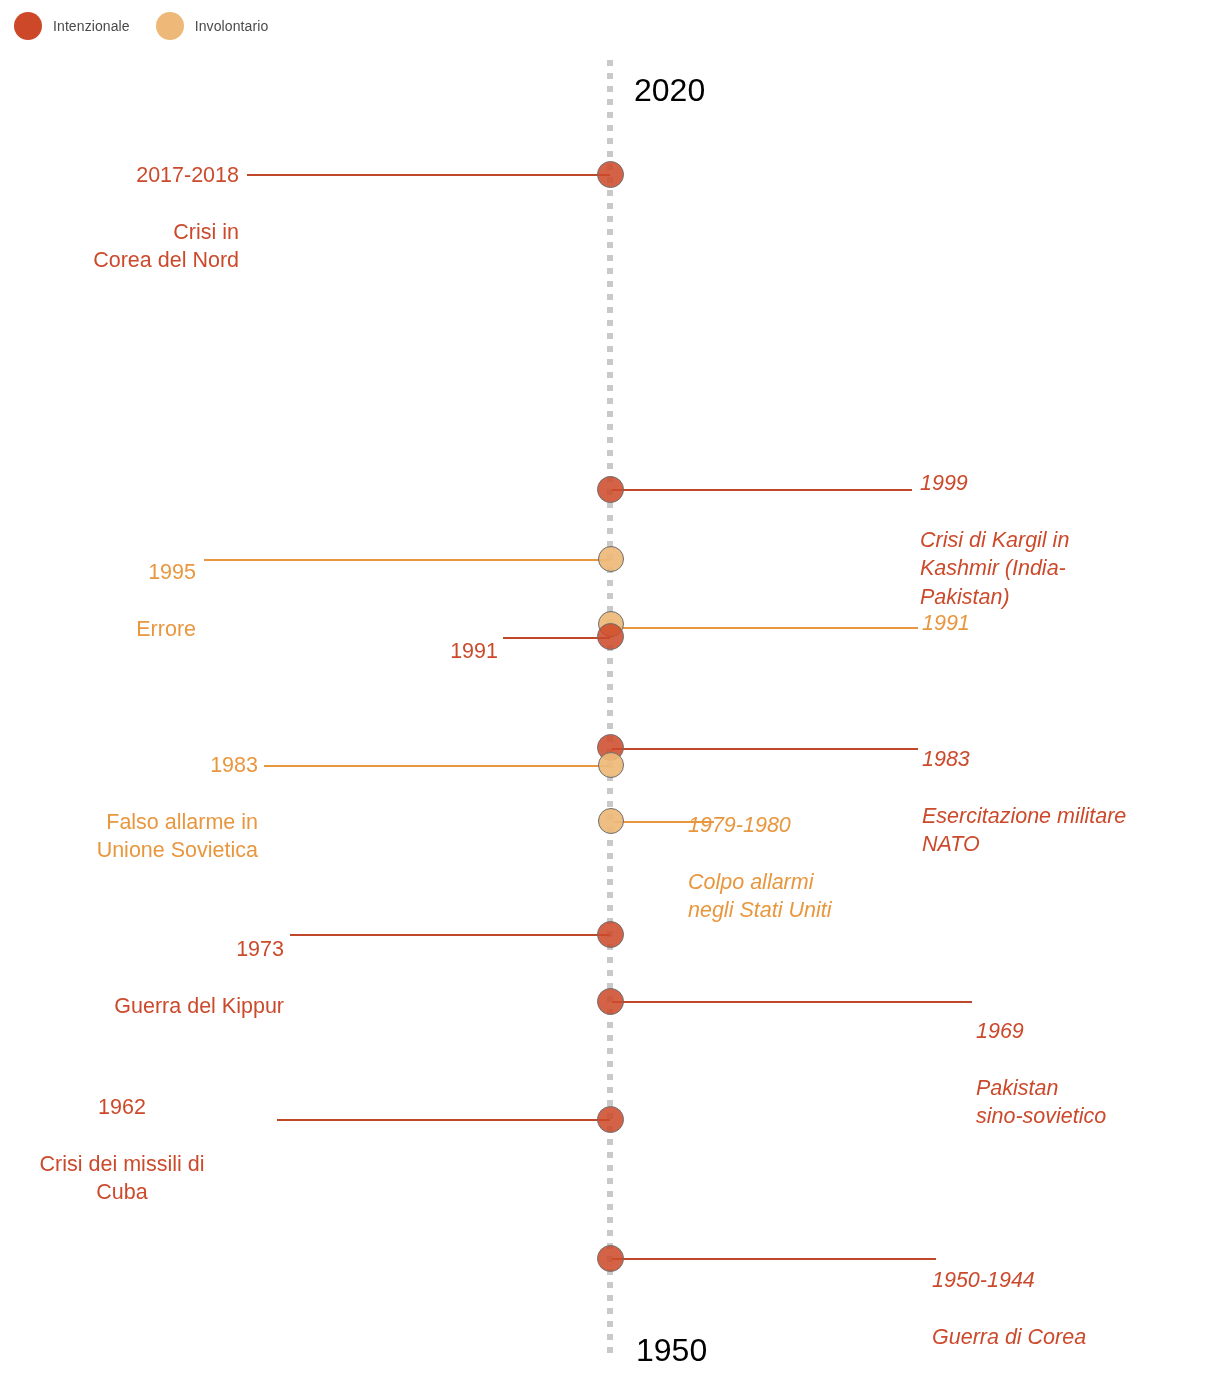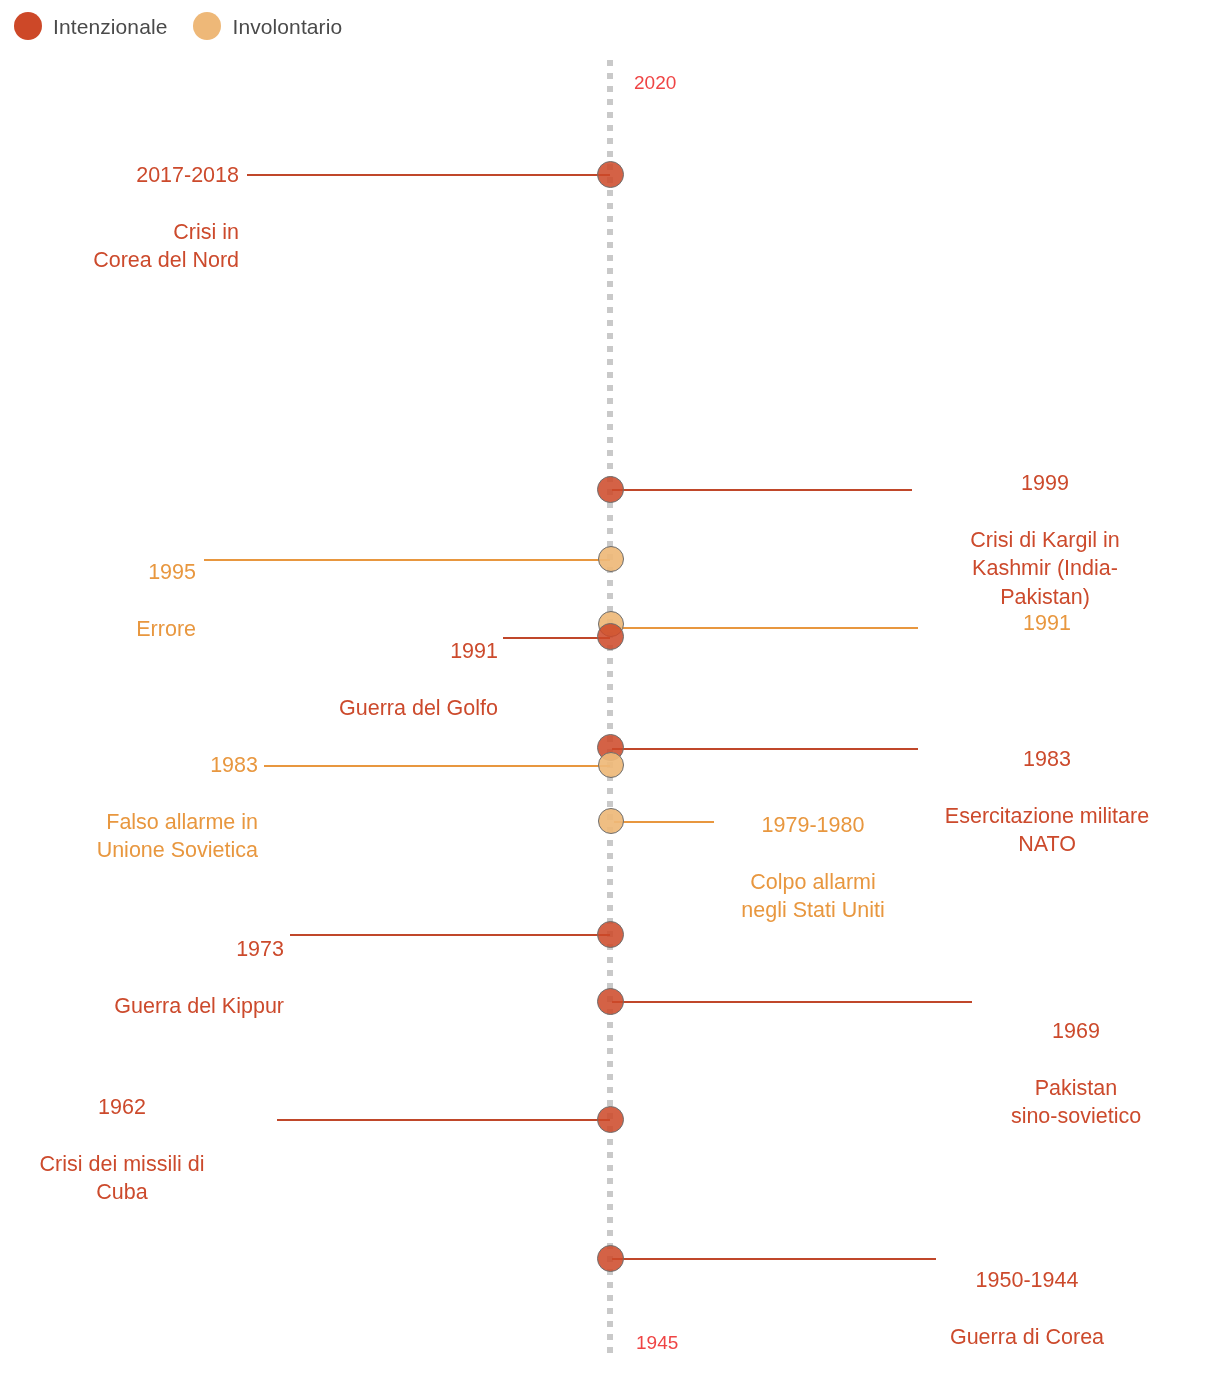--- a/index.html
+++ b/index.html
@@ -8,49 +8,49 @@
     background:#ffffff;
     font-family:"Liberation Sans","DejaVu Sans",sans-serif;
     overflow:hidden;
   }
   #stage{position:relative;width:1220px;height:1376px;}
 
   
   .legend{position:absolute;left:14px;top:12px;display:flex;align-items:center;gap:26px;}
   .legend-item{display:flex;align-items:center;gap:11px;}
   .legend-dot{width:28px;height:28px;border-radius:50%;display:block;}
-  .legend-label{font-size:21px;color:#4a4a4a;letter-spacing:.1px;line-height:1;}
+  .legend-label{font-size:14px;color:#4a4a4a;letter-spacing:.1px;line-height:1;}
 
   
   .axis{
     position:absolute;left:607px;top:60px;width:6px;height:1300px;
     background-image:linear-gradient(#c9c9c9 50%, rgba(255,255,255,0) 0%);
     background-size:6px 13px;background-repeat:repeat-y;
   }
   .axis-cap{
-    position:absolute;font-size:19px;color:#ef4444;white-space:nowrap;
+    position:absolute;font-size:32px;color:#000000;white-space:nowrap;
   }
 
   
   .conn{position:absolute;height:0;border-top:2.4px solid #c0472a;}
   .conn.soft{border-top-color:#e8973f;}
 
   
   .dot{
     position:absolute;border-radius:50%;
     border:1.6px solid #6e6e6e;
     box-sizing:border-box;
   }
   .dot.intent{background:rgba(205,72,40,.86);}
   .dot.unintent{background:rgba(238,184,120,.92);}
 
   
   .evt{position:absolute;font-size:21.5px;line-height:28.5px;white-space:pre-line;}
   .evt.left{text-align:right;}
-  .evt.right{text-align:center;}
+  .evt.right{font-style:italic;}
   .evt.intent{color:#cc4a2c;}
   .evt.unintent{color:#e8973f;}
   .evt .yr{display:block;}
   .evt .nm{display:block;}
 </style>
 </head>
 <body>
 
 <div id="stage">
 
@@ -60,21 +60,21 @@
       <span class="legend-label">Intenzionale</span>
     </div>
     <div class="legend-item">
       <span class="legend-dot" style="background:#eeb878"></span>
       <span class="legend-label">Involontario</span>
     </div>
   </div>
 
   <div class="axis"></div>
   <div class="axis-cap" style="left:634px;top:72px;">2020</div>
-  <div class="axis-cap" style="left:636px;top:1332px;">1945</div>
+  <div class="axis-cap" style="left:636px;top:1332px;">1950</div>
 
   <div class="conn" style="left:247px;top:174px;width:363px;"></div>
   <div class="dot intent" style="left:597px;top:161px;width:27px;height:27px;"></div>
   <div class="evt left intent" style="right:981px;top:132px;width:300px;">
     <span class="yr">2017-2018</span>
     <span class="nm">Crisi in
 Corea del Nord</span>
   </div>
 
   <div class="conn" style="left:612px;top:489px;width:300px;"></div>
@@ -93,21 +93,20 @@
     <span class="nm">Errore</span>
   </div>
 
   <div class="conn" style="left:503px;top:637px;width:107px;"></div>
 
   <div class="conn soft" style="left:612px;top:627px;width:306px;"></div>
   <div class="dot unintent" style="left:598px;top:611px;width:26px;height:26px;"></div>
   <div class="dot intent" style="left:597px;top:623px;width:27px;height:27px;"></div>
   <div class="evt left intent" style="right:722px;top:608px;width:280px;">
     <span class="yr">1991</span>
-    <span class="nm">Guerra del Golfo</span>
   </div>
   <div class="evt right unintent" style="left:922px;top:580px;width:250px;">
     <span class="yr">1991</span>
   </div>
 
   <div class="conn soft" style="left:264px;top:765px;width:346px;"></div>
 
   <div class="conn" style="left:612px;top:748px;width:306px;"></div>
   <div class="dot intent" style="left:597px;top:734px;width:27px;height:27px;"></div>
   <div class="dot unintent" style="left:598px;top:752px;width:26px;height:26px;"></div>

